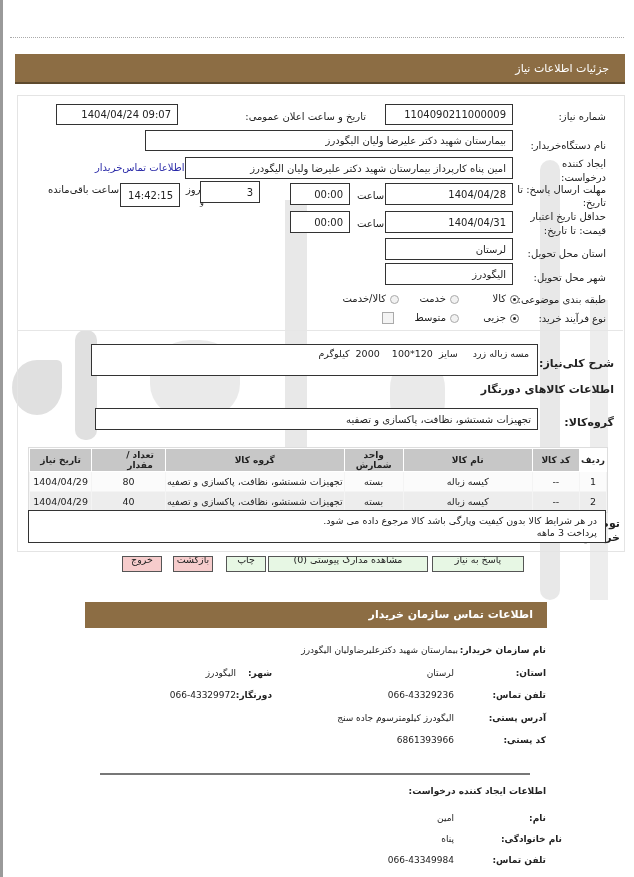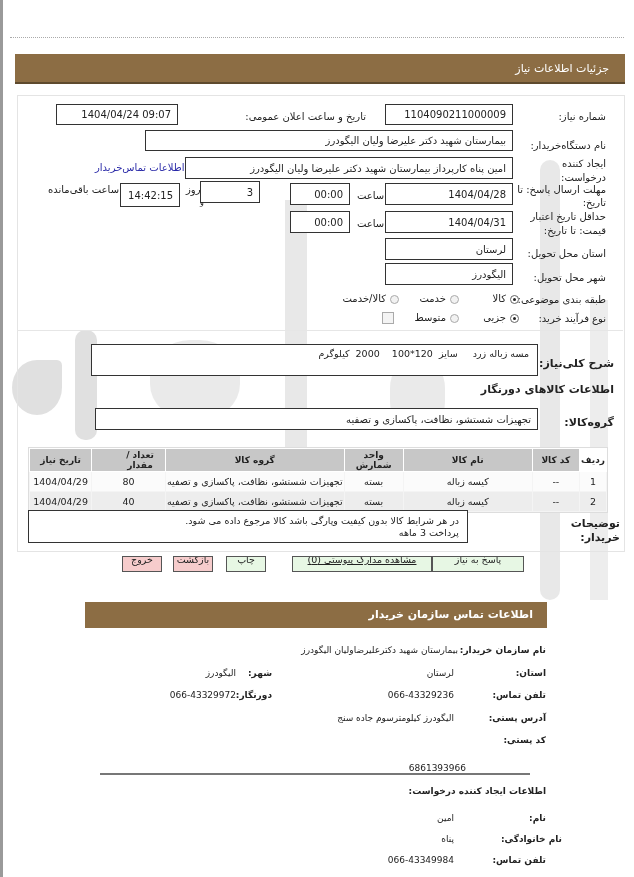--- a/index.html
+++ b/index.html
@@ -185,27 +185,27 @@
         <td style="white-space:nowrap;">تجهیزات شستشو، نظافت، پاکسازی و تصفیه</td>
         <td>40</td>
         <td>1404/04/29</td>
       </tr>
     </tbody>
   </table>
 </div>
 
 <span class="abs lbl bold" style="right:14px;top:517px;font-size:11px;">توضیحات</span>
 <span class="abs lbl bold" style="right:14px;top:531px;font-size:11px;">خریدار:</span>
-<div class="abs" style="left:28px;top:510px;width:440px;height:33px;border:1px solid #333;background:#fff;box-sizing:border-box;padding:4px 8px;font-size:9.5px;line-height:12px;">
+<div class="abs" style="left:28px;top:510px;width:578px;height:33px;border:1px solid #333;background:#fff;box-sizing:border-box;padding:4px 8px;font-size:9.5px;line-height:12px;">
   <div>در هر شرایط کالا بدون کیفیت وپارگی باشد کالا مرجوع داده می شود.</div>
   <div>پرداخت 3 ماهه</div>
 </div>
 
 <div class="btn green" style="left:432px;top:556px;width:92px;">پاسخ به نیاز</div>
-<div class="btn green" style="left:292px;top:556px;width:140px;text-decoration:underline;">مشاهده مدارک پیوستی (0)</div>
+<div class="btn green" style="left:268px;top:556px;width:160px;">مشاهده مدارک پیوستی (0)</div>
 <div class="btn green" style="left:226px;top:556px;width:40px;text-align:center;">چاپ</div>
 <div class="btn red" style="left:173px;top:556px;width:40px;">بازگشت</div>
 <div class="btn red" style="left:122px;top:556px;width:40px;">خروج</div>
 
 <div class="contact-head"><span>اطلاعات تماس سازمان خریدار</span></div>
 
 <span class="cl" style="right:88px;top:645px;">نام سازمان خریدار:</span>
 <span class="cv" style="right:176px;top:645px;">بیمارستان شهید دکترعلیرضاولیان الیگودرز</span>
 
 <span class="cl" style="right:88px;top:668px;">استان:</span>
@@ -215,21 +215,21 @@
 
 <span class="cl" style="right:88px;top:690px;">تلفن تماس:</span>
 <span class="cv" style="right:180px;top:690px;direction:ltr;">066-43329236</span>
 <span class="cl" style="right:362px;top:690px;">دورنگار:</span>
 <span class="cv" style="right:398px;top:690px;direction:ltr;">066-43329972</span>
 
 <span class="cl" style="right:88px;top:713px;">آدرس پستی:</span>
 <span class="cv" style="right:180px;top:713px;">الیگودرز کیلومترسوم جاده سنج</span>
 
 <span class="cl" style="right:88px;top:735px;">کد پستی:</span>
-<span class="cv" style="right:168px;top:735px;margin-top:28px;">6861393966</span>
+<span class="cv" style="right:180px;top:735px;">6861393966</span>
 
 <div class="sep"></div>
 
 <span class="cl" style="right:88px;top:786px;">اطلاعات ایجاد کننده درخواست:</span>
 
 <span class="cl" style="right:88px;top:813px;">نام:</span>
 <span class="cv" style="right:180px;top:813px;">امین</span>
 
 <span class="cl" style="right:72px;top:834px;margin-left:39px;">نام خانوادگی:</span>
 <span class="cv" style="right:180px;top:834px;">پناه</span>

